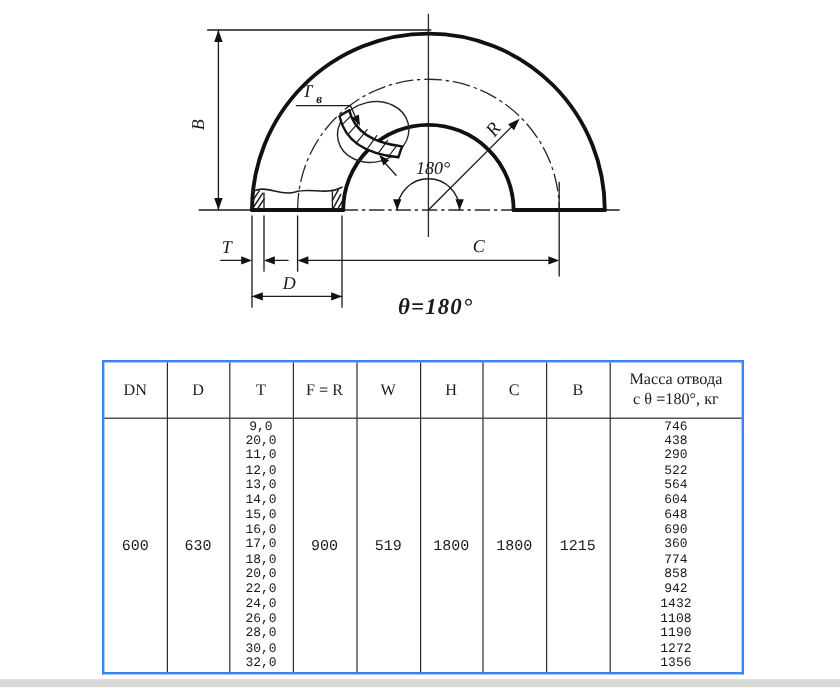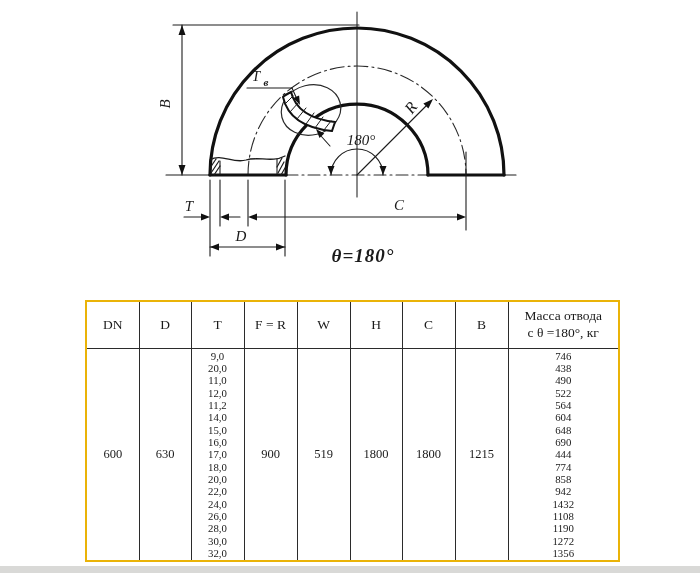--- a/index.html
+++ b/index.html
@@ -7,28 +7,28 @@
     position:relative; width:700px; height:573px; background:#ffffff;
     font-family:"Liberation Serif", serif; overflow:hidden;
   }
   svg text { fill:#1a1a1a; }
   .lbl { font-family:"Liberation Serif", serif; font-style:italic; }
 
   table.dim-table {
     position:absolute; left:85px; top:300px; width:533px;
     border-collapse:collapse; table-layout:fixed;
     color:#1a1a1a; background:#fff;
-    border:2px solid #eab308;
+    border:2px solid #3b82f6;
   }
   table.dim-table th, table.dim-table td {
     border:1.4px solid #2b2b2b; text-align:center; vertical-align:middle; padding:0;
   }
   table.dim-table thead th { height:46px; font-weight:normal; font-size:13.5px; }
   th.mass-h { font-size:12.5px; line-height:1.25; }
-  td.val { font-size:12.5px; height:211px; }
+  td.val { font-size:12.5px; height:211px;font-family:Liberation Mono, monospace; }
   .stack { display:flex; flex-direction:column; justify-content:center; height:211px; }
   .stack div { font-size:10.8px; line-height:12.35px; }
   .page-edge {
     position:absolute; left:0; right:0; bottom:0; height:7px; background:#d9d9d7;
   }
 </style>
 </head>
 <body>
 
 <div class="canvas">
@@ -172,21 +172,21 @@
     <tbody>
       <tr>
         <td class="val">600</td>
         <td class="val">630</td>
         <td class="val">
           <div class="stack">
               <div>9,0</div>
               <div>20,0</div>
               <div>11,0</div>
               <div>12,0</div>
-              <div>11,2</div>
+              <div>13,0</div>
               <div>14,0</div>
               <div>15,0</div>
               <div>16,0</div>
               <div>17,0</div>
               <div>18,0</div>
               <div>20,0</div>
               <div>22,0</div>
               <div>24,0</div>
               <div>26,0</div>
               <div>28,0</div>
@@ -196,27 +196,27 @@
         </td>
         <td class="val">900</td>
         <td class="val">519</td>
         <td class="val">1800</td>
         <td class="val">1800</td>
         <td class="val">1215</td>
         <td class="val">
           <div class="stack">
               <div>746</div>
               <div>438</div>
-              <div>490</div>
+              <div>290</div>
               <div>522</div>
               <div>564</div>
               <div>604</div>
               <div>648</div>
               <div>690</div>
-              <div>444</div>
+              <div>360</div>
               <div>774</div>
               <div>858</div>
               <div>942</div>
               <div>1432</div>
               <div>1108</div>
               <div>1190</div>
               <div>1272</div>
               <div>1356</div>
             </div>
         </td>

